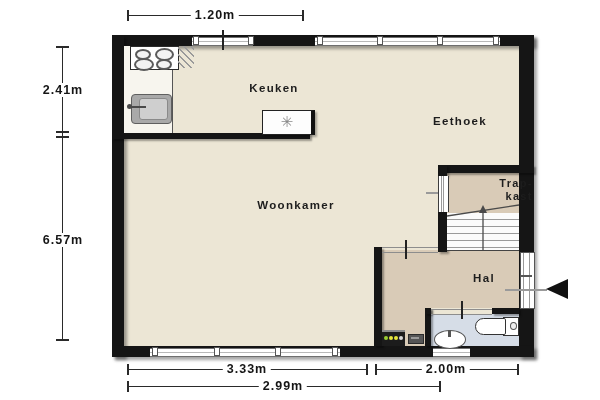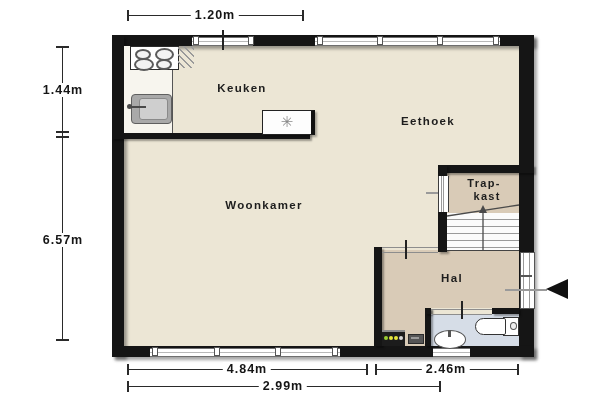--- a/index.html
+++ b/index.html
@@ -10,21 +10,21 @@
   .floor-hall{background:var(--floor-hall,#d9cbb7);}
   .floor-bath{background:var(--floor-bath,#d6dde7);}
   .wall{background:var(--wall,#151515);box-shadow:3px 3px 3px rgba(0,0,0,0.35);}
   .iwall{background:var(--wall,#151515);box-shadow:2px 2px 2px rgba(0,0,0,0.35);}
   .window{background:#fff;border-top:1px solid #6f6f6f;border-bottom:1px solid #6f6f6f;
           background-image:linear-gradient(#fff 0 42%,#b9b9b9 42% 58%,#fff 58% 100%);z-index:6;}
   .mull{background:#fff;border:1px solid #555;z-index:7;}
   .opening{border-top:1px solid #8d8d8d;border-bottom:1px solid #8d8d8d;z-index:5;}
   .tick-door{background:#222;z-index:7;}
   .room-label{font-size:11.5px;font-weight:700;letter-spacing:1.3px;color:#1d1d1d;
-              transform:translate(-50%,-50%);white-space:nowrap;z-index:9;}
+              transform:translate(-50%,-50%);white-space:nowrap;z-index:9;margin-left:32px;}
   .dim-line{background:#2a2a2a;z-index:2;}
   .dim-tick{background:#2a2a2a;z-index:2;}
   .dim-label{font-size:12.5px;font-weight:700;letter-spacing:1px;color:#151515;background:#fff;
              padding:0 4px;transform:translate(-50%,-50%);white-space:nowrap;z-index:3;}
   .fixture{z-index:6;}
   .burner{position:absolute;border:2px solid #5a5a5a;border-radius:50%;background:#f2f2f2;}
   .stairs{background:#fbfbfb;background-image:repeating-linear-gradient(to bottom,#fbfbfb 0 6px,#9a9a9a 6px 7px);
           border-bottom:1px solid #444;z-index:5;}
   .dot{position:absolute;width:4px;height:4px;border-radius:50%;}
   svg{display:block;}
@@ -140,31 +140,31 @@
   <div class="abs dim-line" style="left:128px;top:15px;width:175px;height:1px;"></div>
   <div class="abs dim-tick" style="left:127px;top:10px;width:2px;height:11px;"></div>
   <div class="abs dim-tick" style="left:302px;top:10px;width:2px;height:11px;"></div>
   <div class="abs dim-label" style="left:215px;top:15px;">1.20m</div>
 
   <div class="abs dim-line" style="left:62px;top:47px;width:1px;height:293px;"></div>
   <div class="abs dim-tick" style="left:56px;top:46px;width:13px;height:2px;"></div>
   <div class="abs dim-tick" style="left:56px;top:131px;width:13px;height:2px;"></div>
   <div class="abs dim-tick" style="left:56px;top:136px;width:13px;height:2px;"></div>
   <div class="abs dim-tick" style="left:56px;top:339px;width:13px;height:2px;"></div>
-  <div class="abs dim-label" style="left:63px;top:90px;">1.44m</div>
+  <div class="abs dim-label" style="left:63px;top:90px;">2.41m</div>
   <div class="abs dim-label" style="left:63px;top:240px;">6.57m</div>
 
   <div class="abs dim-line" style="left:128px;top:369px;width:240px;height:1px;"></div>
   <div class="abs dim-tick" style="left:127px;top:364px;width:2px;height:11px;"></div>
   <div class="abs dim-tick" style="left:366px;top:364px;width:2px;height:11px;"></div>
-  <div class="abs dim-label" style="left:247px;top:369px;">4.84m</div>
+  <div class="abs dim-label" style="left:247px;top:369px;">3.33m</div>
 
   <div class="abs dim-line" style="left:376px;top:369px;width:142px;height:1px;"></div>
   <div class="abs dim-tick" style="left:375px;top:364px;width:2px;height:11px;"></div>
   <div class="abs dim-tick" style="left:517px;top:364px;width:2px;height:11px;"></div>
-  <div class="abs dim-label" style="left:446px;top:369px;">2.46m</div>
+  <div class="abs dim-label" style="left:446px;top:369px;">2.00m</div>
 
   <div class="abs dim-line" style="left:128px;top:386px;width:312px;height:1px;"></div>
   <div class="abs dim-tick" style="left:127px;top:381px;width:2px;height:11px;"></div>
   <div class="abs dim-tick" style="left:439px;top:381px;width:2px;height:11px;"></div>
   <div class="abs dim-label" style="left:283px;top:386px;">2.99m</div>
 
 </div>
 
 </body></html>

